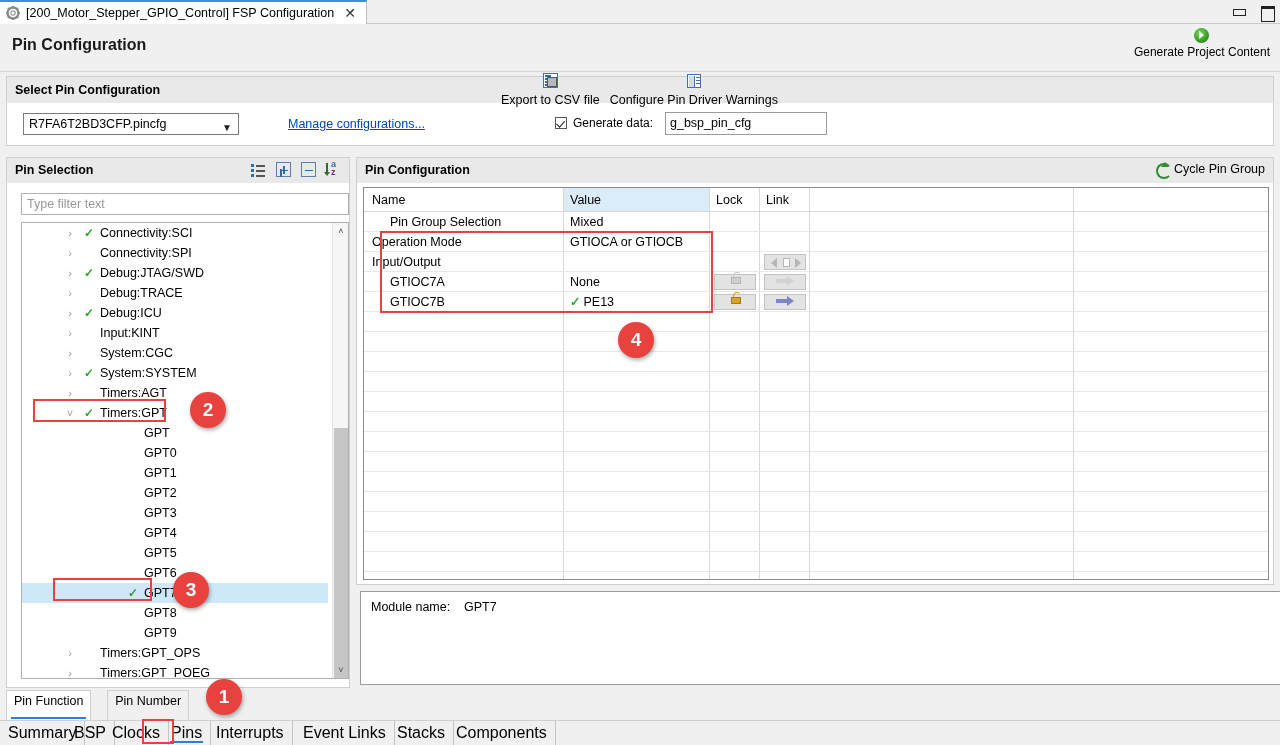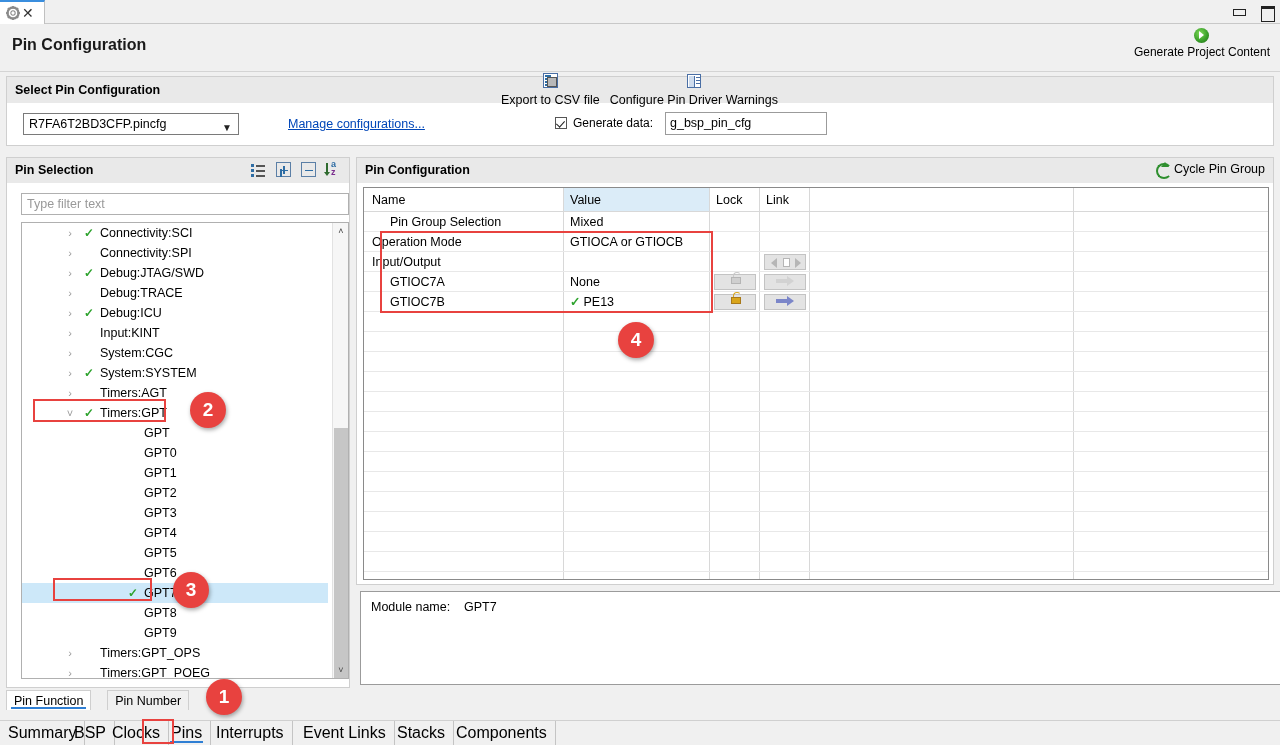--- a/index.html
+++ b/index.html
@@ -149,21 +149,21 @@
     position:absolute; right:0; top:0; width:16px; height:100%;
     background:#f6f6f6; border-left:1px solid #e2e2e2;
   }
   .sb-up, .sb-down { position:absolute; left:0; width:16px; height:16px; display:flex;
     align-items:center; justify-content:center; font-size:9px; color:#444; cursor:pointer;}
   .sb-up{top:0;} .sb-down{bottom:0;}
   .sb-thumb { position:absolute; left:1px; width:14px; background:#c6c6c6; cursor:pointer;}
 
   
   .subtabs { position:absolute; left:6px; top:690px; width:344px; height:22px; }
-  .subtab { position:absolute; top:0; height:20px; line-height:21px; font-size:12.5px;
+  .subtab { position:absolute; top:0; height:30px; line-height:21px; font-size:12.5px;
             padding:0 7px; background:#f0f0f0; border:1px solid #cfcfcf; border-bottom:none; cursor:pointer;}
   .subtab.active { background:#fff; }
   .subtab.active .ul { position:absolute; left:4px; bottom:1px; right:4px; height:2px; background:#2f7fd4;}
 
   
   .pincfg {
     position:absolute; left:356px; top:157px; width:918px; height:428px;
     background:#ffffff; border:1px solid #cfcfcf;
   }
   .pincfg-bar { position:absolute; left:0; top:0; width:100%; height:25px; background:#e9e9e9;}
@@ -252,20 +252,21 @@
               <rect x="7" y="13" width="2" height="3"></rect>
             <rect x="0" y="7" width="3" height="2"></rect>
               <rect x="13" y="7" width="3" height="2"></rect>
             <rect x="1.8" y="2.2" width="2.6" height="2" transform="rotate(45 3.1 3.2)"></rect>
             <rect x="11.6" y="11.8" width="2.6" height="2" transform="rotate(45 12.9 12.8)"></rect>
             <rect x="11.6" y="2.2" width="2.6" height="2" transform="rotate(-45 12.9 3.2)"></rect>
             <rect x="1.8" y="11.8" width="2.6" height="2" transform="rotate(-45 3.1 12.8)"></rect>
           </g>
         </svg>
       </span>
+      <span class="tab-title">[200_Motor_Stepper_GPIO_Control] FSP Configuration</span>
       <span class="tab-close">✕</span>
     </div>
     <div class="win-btns">
       <span class="win-btn win-min"></span>
       <span class="win-btn win-max"></span>
     </div>
   </div>
 
   <div class="page-header">
     <div class="page-title">Pin Configuration</div>

